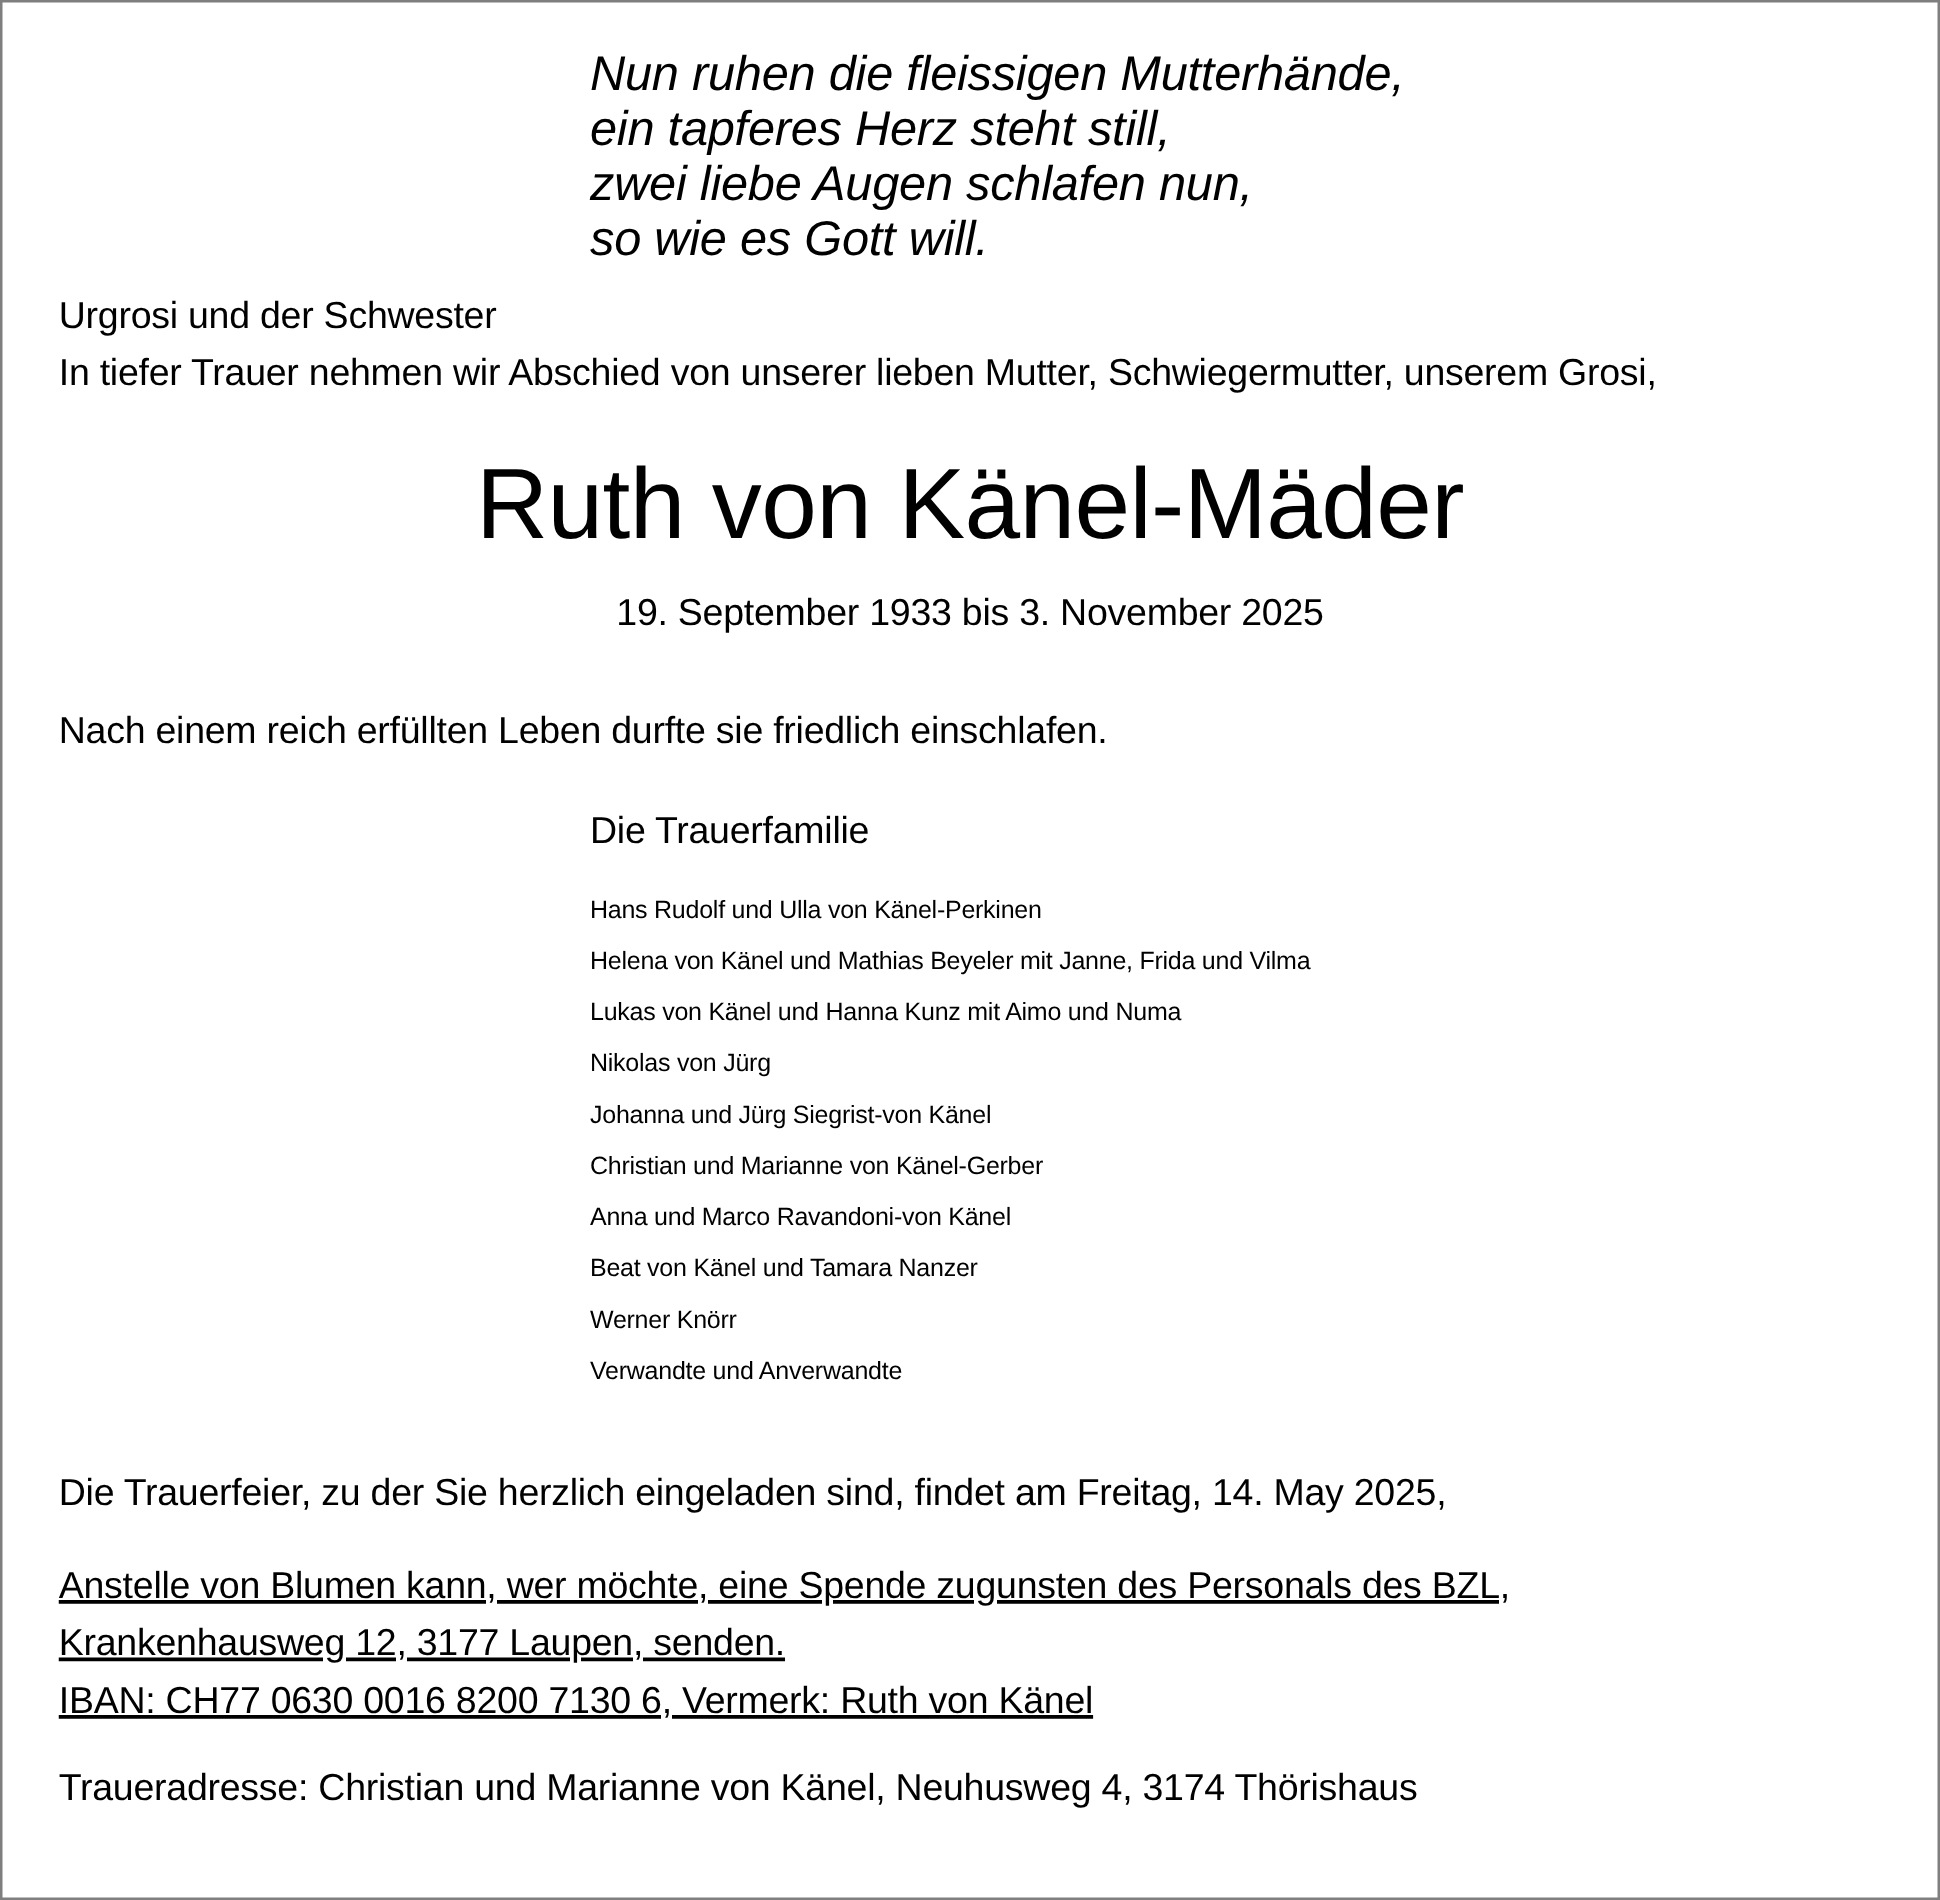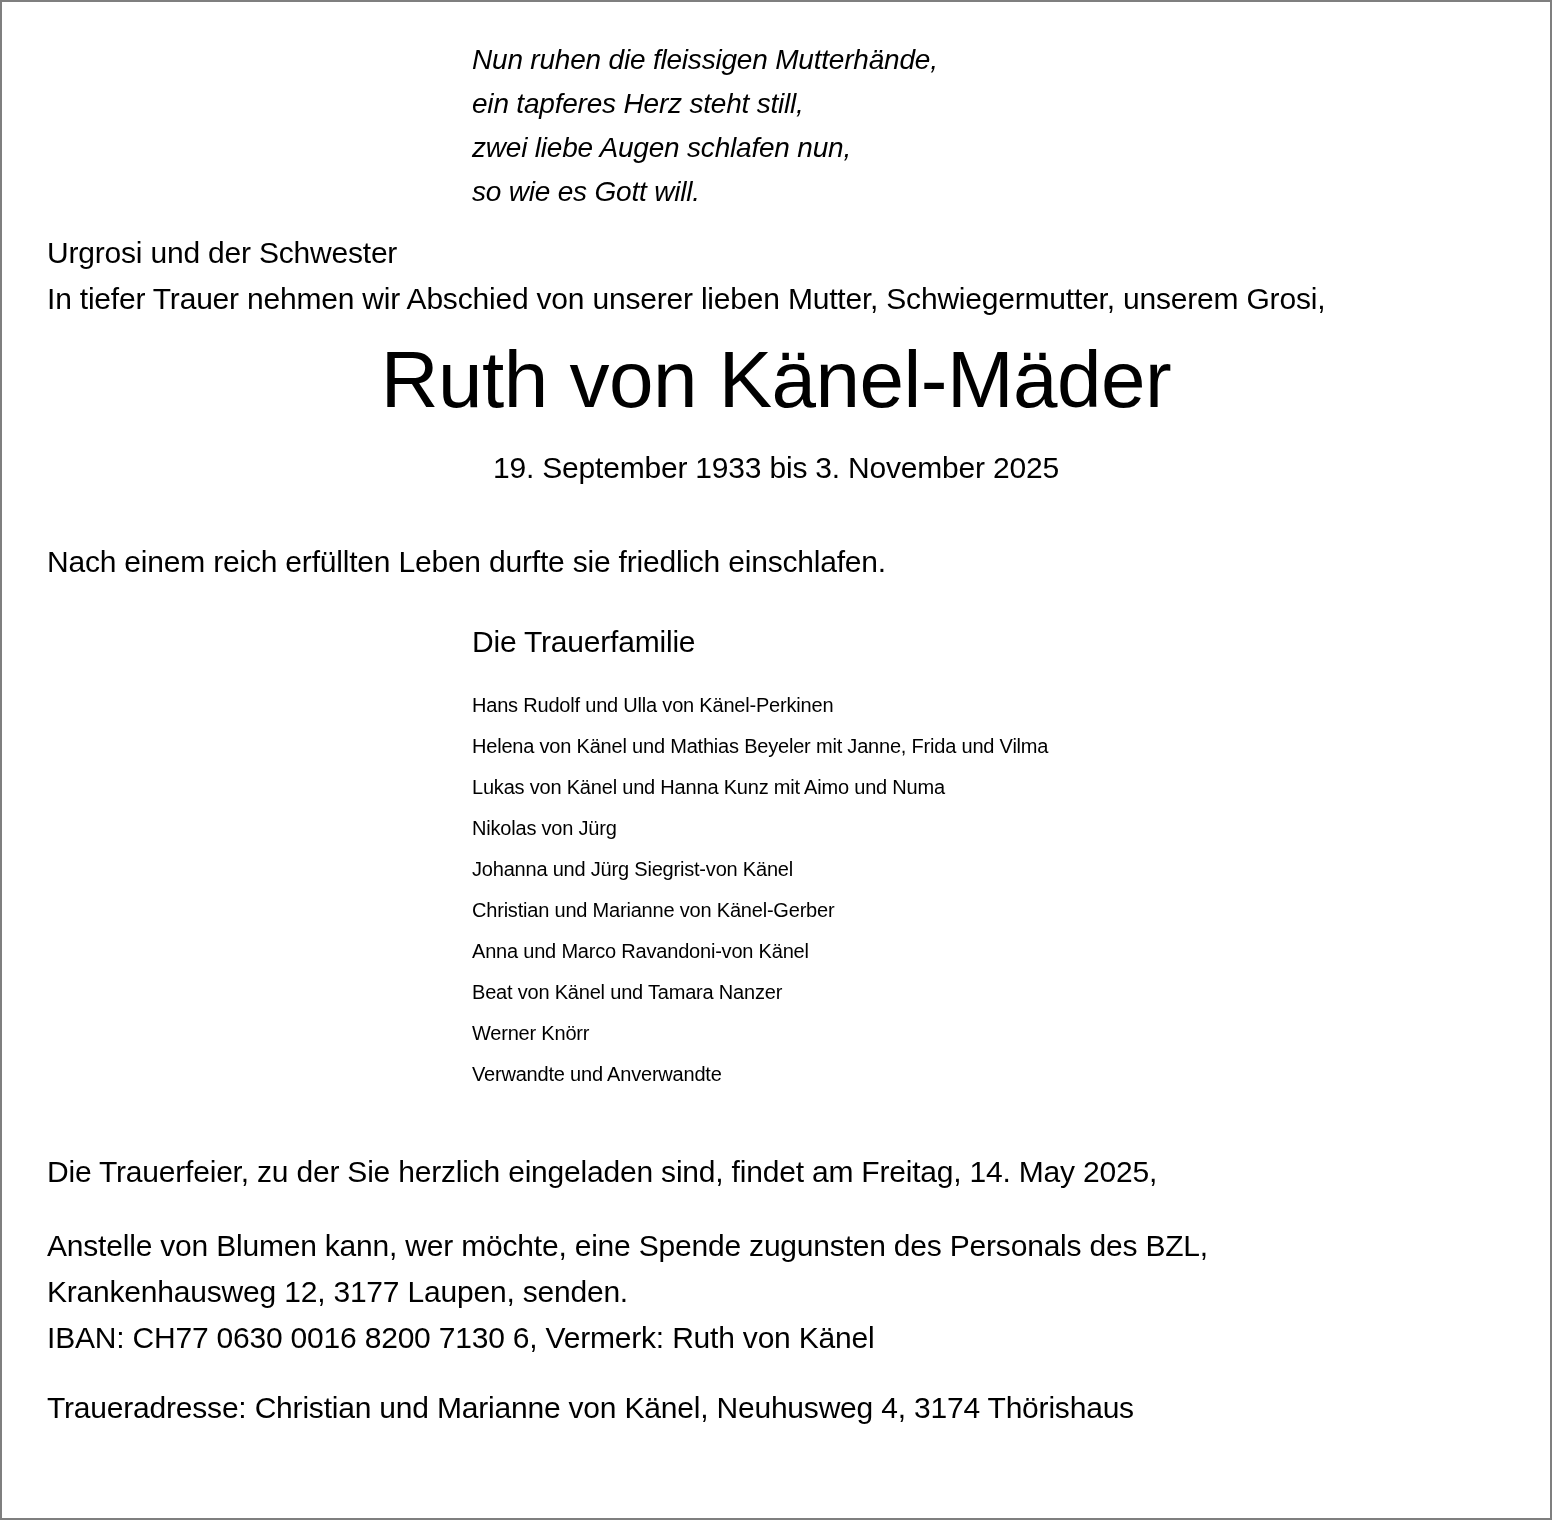--- a/index.html
+++ b/index.html
@@ -17,32 +17,32 @@
     position: relative;
     width: 1552px;
     height: 1520px;
     background: var(--page-bg);
     border: 2px solid var(--page-border);
     overflow: hidden;
   }
   .verse {
     margin: 36px 0 0 470px;
     font-style: italic;
-    font-size: 28px;
+    font-size: 39px;
     line-height: 44px;
     letter-spacing: -0.2px;
   }
   .intro {
     margin: 16px 45px 0 45px;
     font-size: 30px;
     line-height: 46px;
     letter-spacing: -0.2px;
   }
   .name {
-    margin-top: 18px;
+    margin-top: 41px;
     text-align: center;
     font-size: 80px;
     line-height: 80px;
     font-weight: 400;
     letter-spacing: -0.5px;
   }
   .life-dates {
     margin-top: 30px;
     text-align: center;
     font-size: 30px;
@@ -71,20 +71,21 @@
     margin: 54px 45px 0 45px;
     font-size: 30px;
     line-height: 46px;
     letter-spacing: -0.2px;
   }
   .donation {
     margin: 28px 45px 0 45px;
     font-size: 30px;
     line-height: 46px;
     letter-spacing: -0.2px;
+    text-decoration: underline;
   }
   .mourning-address {
     margin: 24px 45px 0 45px;
     font-size: 30px;
     line-height: 46px;
     letter-spacing: -0.2px;
   }
 </style>
 </head>
 <body>

